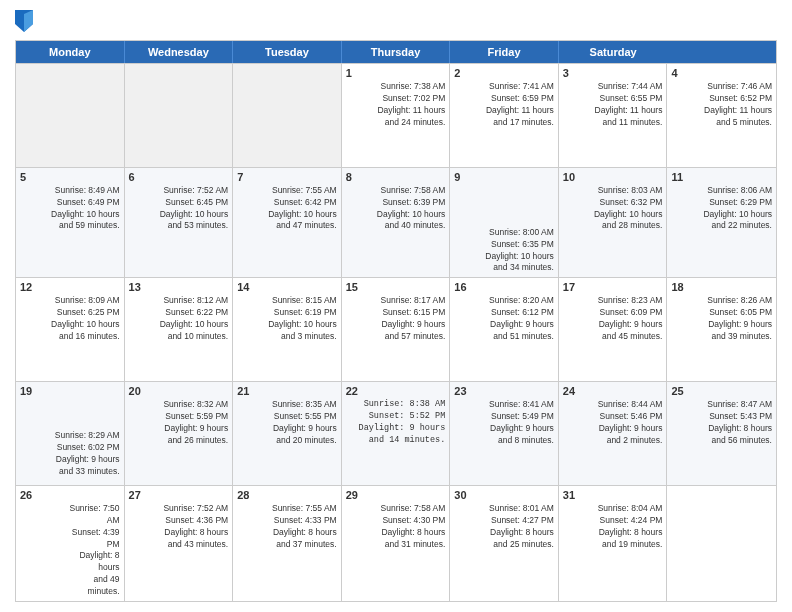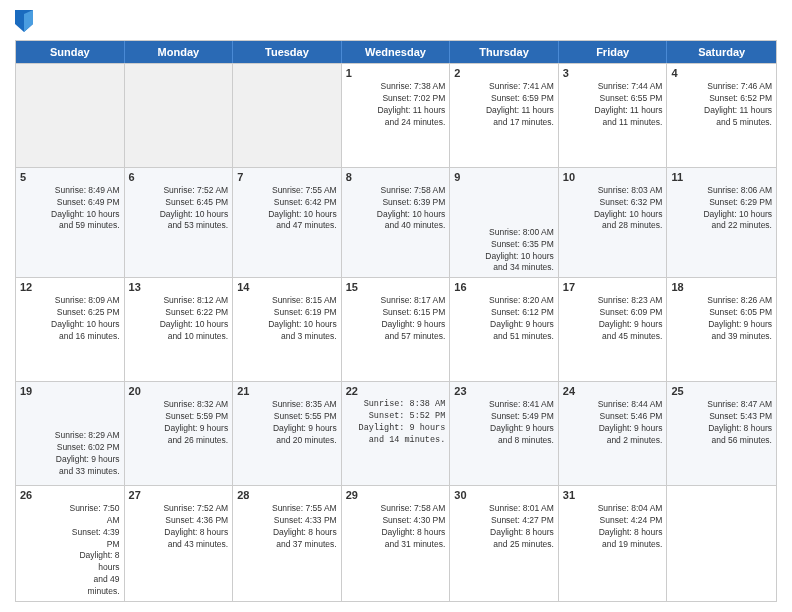--- a/index.html
+++ b/index.html
@@ -144,24 +144,23 @@
       </div>
     </div>
     <div class="title-area">
       <div class="month-title"></div>
       <div class="subtitle"></div>
     </div>
   </div>
 
   <div class="calendar">
     <div class="cal-header" id="cal-header">
-        <div class="cal-header-cell">Sunday</div>
         <div class="cal-header-cell">Monday</div>
+        <div class="cal-header-cell">Wednesday</div>
         <div class="cal-header-cell">Tuesday</div>
-        <div class="cal-header-cell">Wednesday</div>
         <div class="cal-header-cell">Thursday</div>
         <div class="cal-header-cell">Friday</div>
         <div class="cal-header-cell">Saturday</div>
       </div>
     <div class="cal-body" id="cal-body">
         <div class="cal-row">
           <div class="cal-cell empty"></div>
           <div class="cal-cell empty"></div>
           <div class="cal-cell empty"></div>
           <div class="cal-cell">

